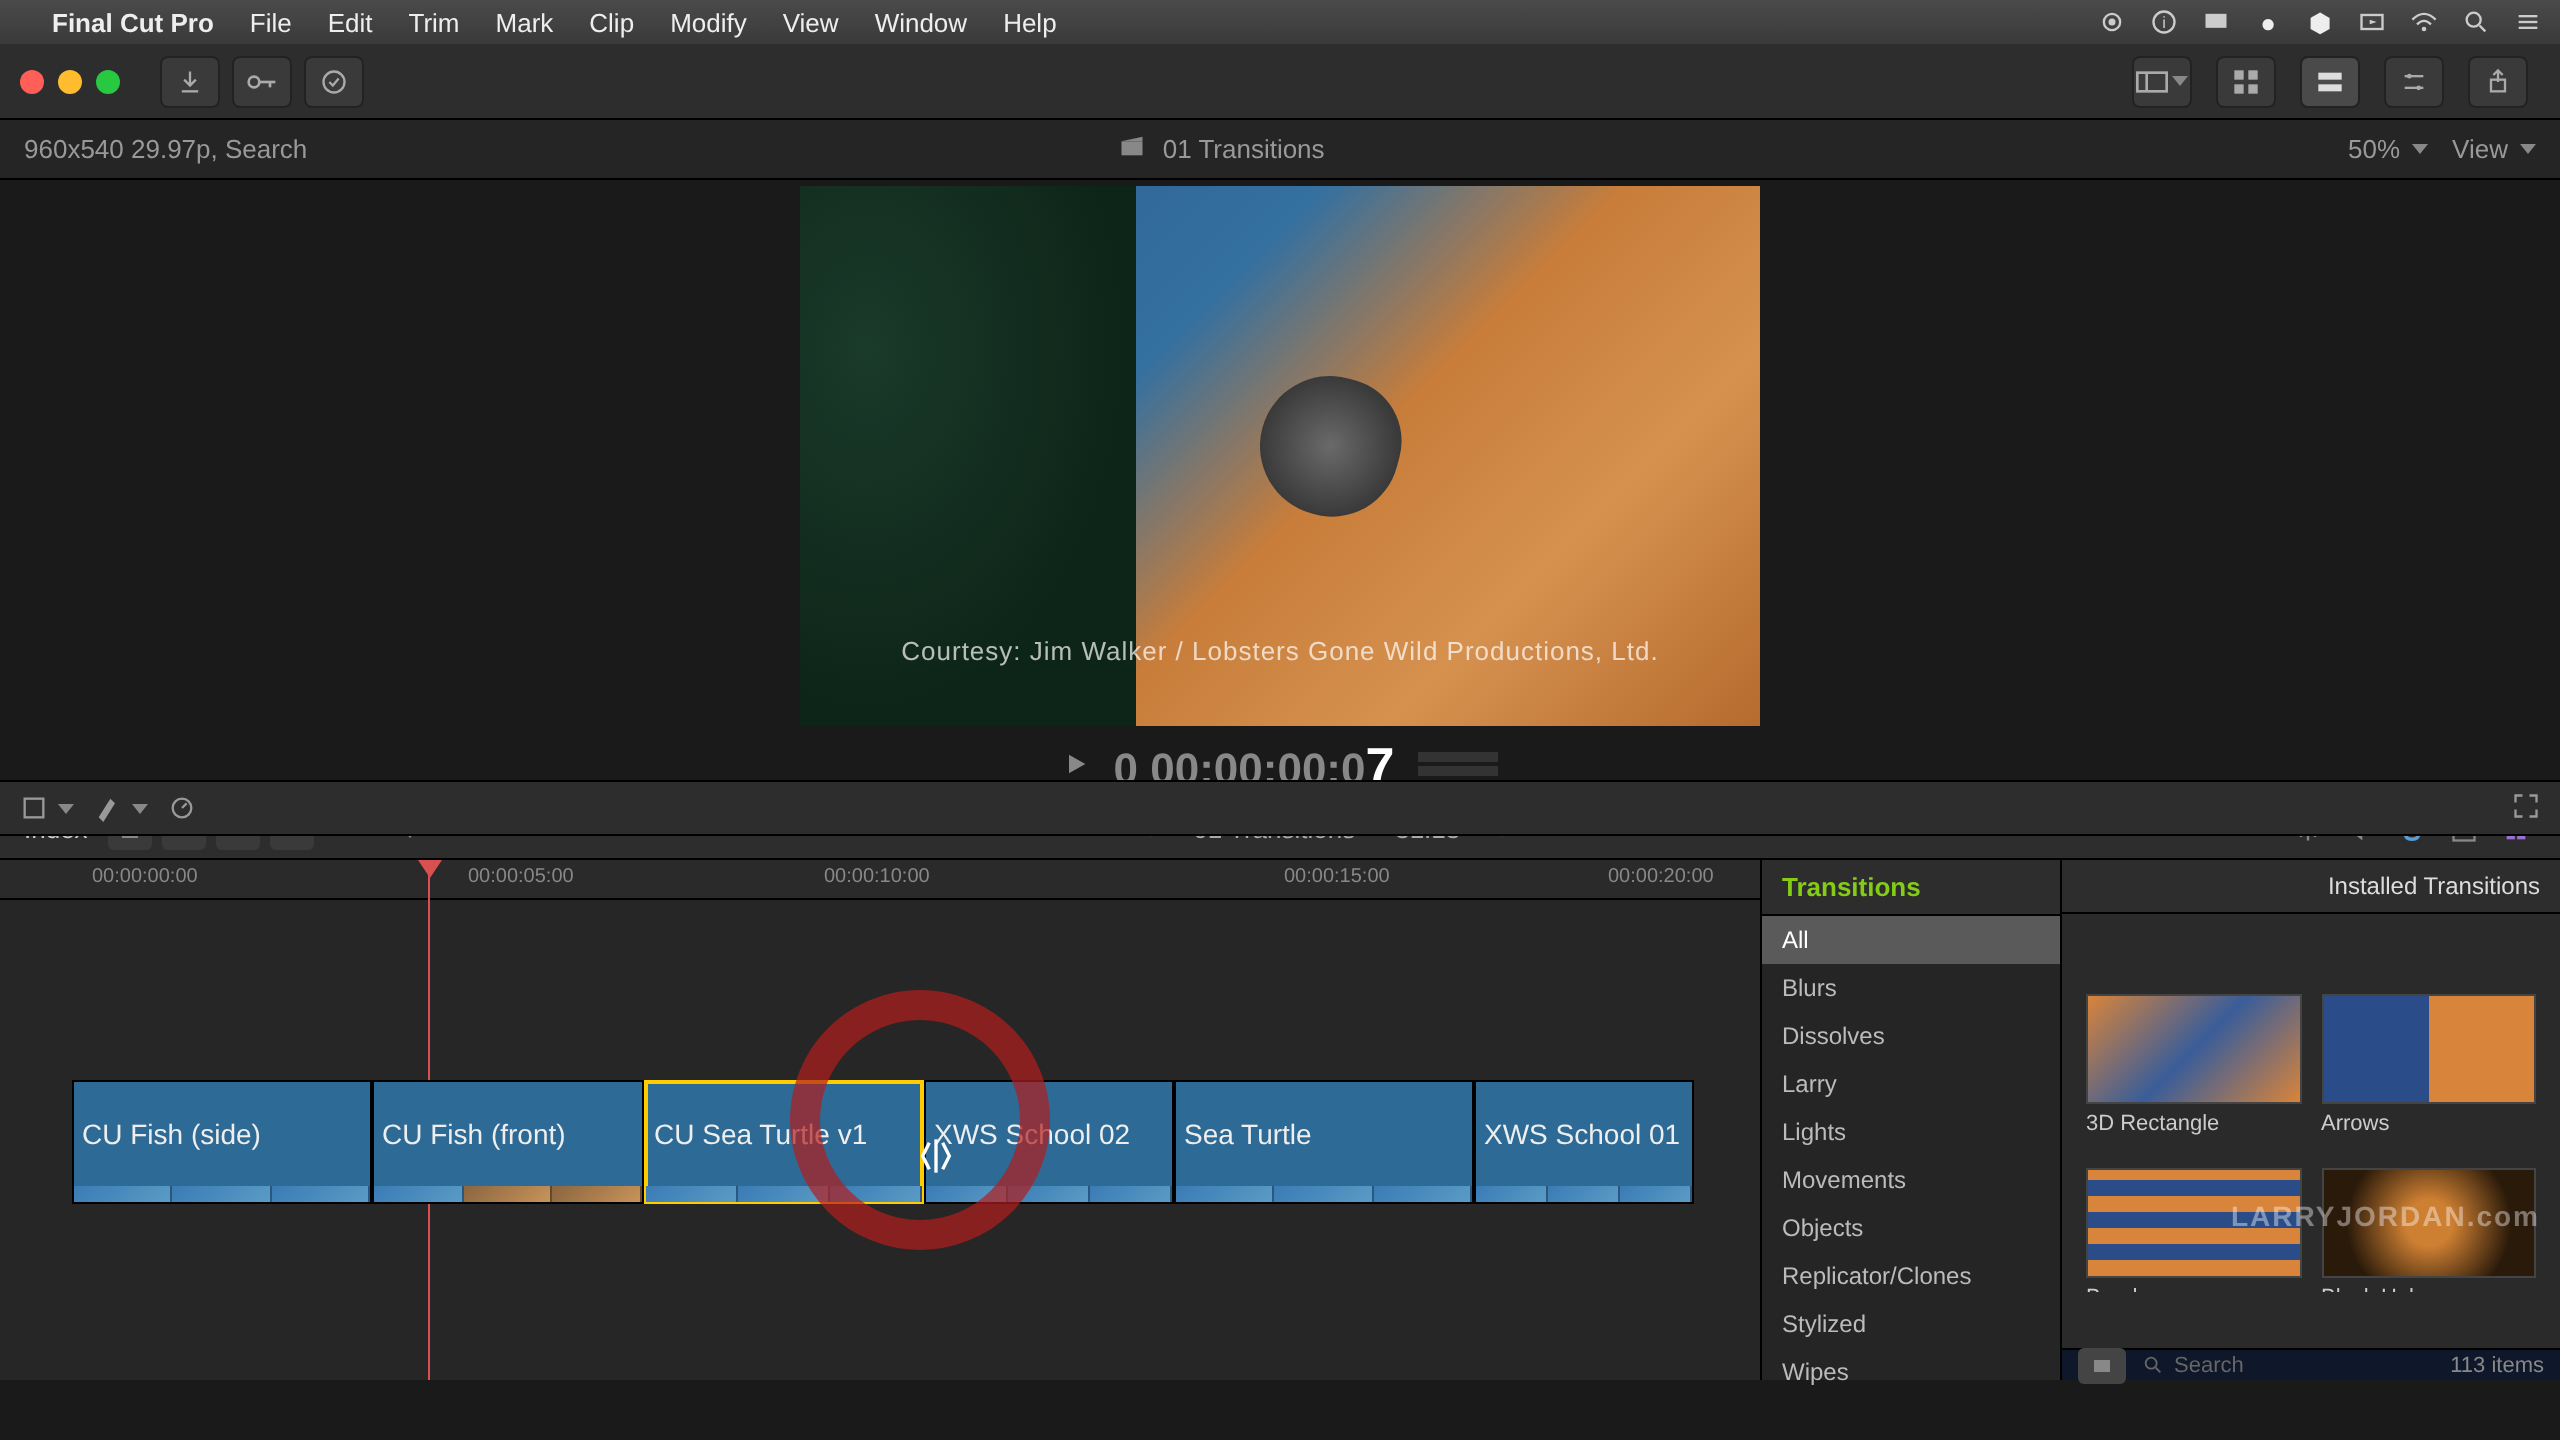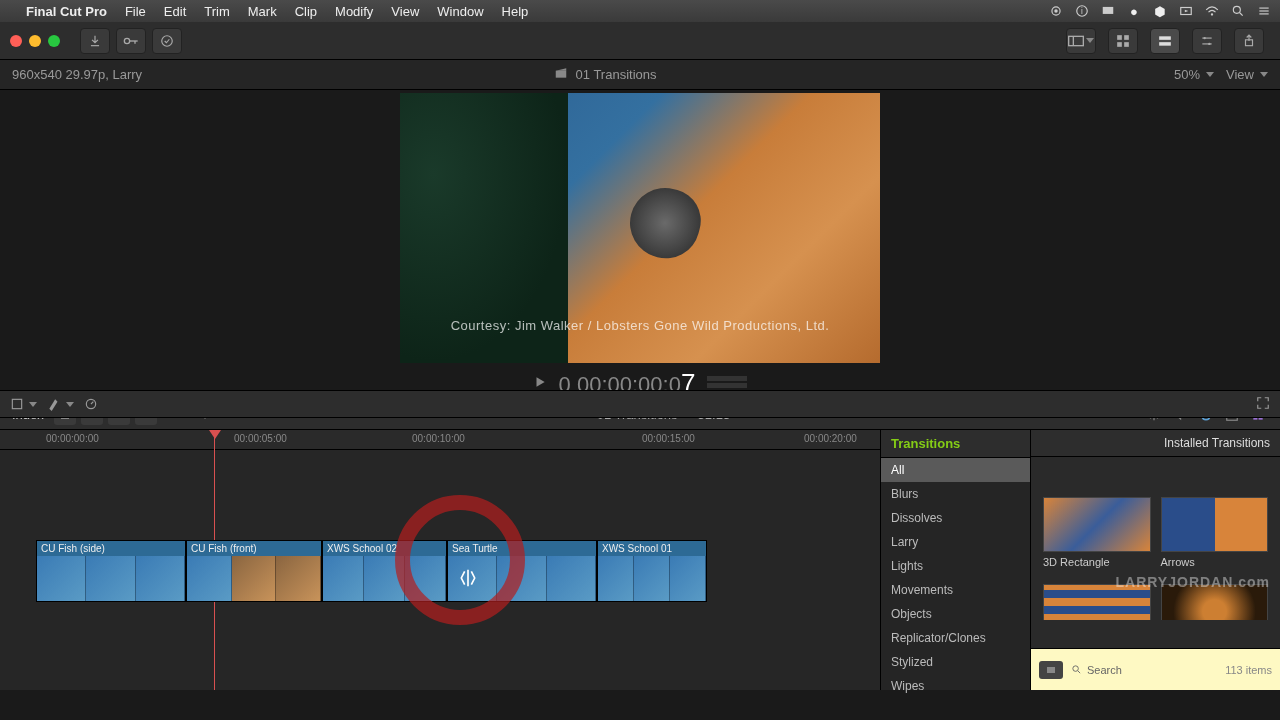--- a/index.html
+++ b/index.html
@@ -32,21 +32,21 @@
 .infobar .right .dd { display: flex; align-items: center; gap: 4px; }
 
 
 .viewer { background: #1a1a1a; height: 310px; display: flex; flex-direction: column; align-items: center; justify-content: center; position: relative; }
 .viewport { width: 480px; height: 270px; background: linear-gradient(135deg, #2a5d8f 0%, #3470a0 35%, #c87d3a 55%, #d6914f 75%, #b56b2e 100%); position: relative; overflow: hidden; }
 .viewport::before { content:""; position:absolute; left:0; top:0; width:35%; height:100%; background: radial-gradient(ellipse at 20% 30%, #1a3a2a 0%, #0d2418 70%); }
 .viewport::after { content:""; position:absolute; left:48%; top:35%; width:70px; height:70px; background: radial-gradient(circle, #6a6a6a 0%, #3a3a3a 70%); border-radius: 50% 45% 48% 50%; transform: rotate(15deg); }
 .viewport .credit { position: absolute; bottom: 30px; width: 100%; text-align: center; color: rgba(255,255,255,0.7); font-size: 13px; letter-spacing: 0.5px; }
 .playhead-row { height: 28px; display: flex; align-items: center; justify-content: center; gap: 12px; margin-top: 6px; width: 100%; }
 .play-btn svg { fill: #888; }
-.timecode { font-size: 22px; color: #888; font-family: "Menlo", monospace; }
+.timecode { font-size: 22px; color: #888; font-family: "Menlo", monospace; font-weight: bold; }
 .timecode .frames { color: #fff; font-size: 26px; }
 
 
 .viewer-tools { position: absolute; top: 300px; left: 0; right: 0; height: 28px; background: #2d2d2d; border-top: 1px solid #000; border-bottom: 1px solid #000; display: flex; align-items: center; padding: 0 10px; gap: 10px; }
 .viewer-tools .segbtn { display: flex; align-items: center; gap: 3px; color: #999; }
 .viewer-tools .fullscreen { margin-left: auto; }
 
 
 .timeline-header { background: #2d2d2d; height: 30px; display: flex; align-items: center; padding: 0 12px; gap: 10px; border-bottom: 1px solid #000; }
 .timeline-header .idx { color: #ccc; }
@@ -60,21 +60,21 @@
 
 
 .timeline-area { display: flex; height: 260px; }
 .timeline-main { flex: 1; background: #262626; position: relative; overflow: hidden; }
 .ruler { height: 20px; background: #2a2a2a; border-bottom: 1px solid #000; display: flex; position: relative; font-size: 10px; color: #888; }
 .ruler .tick { position: absolute; top: 3px; }
 .playhead { position: absolute; top: 0; bottom: 0; width: 1px; background: #d85050; left: 214px; }
 .playhead::before { content:""; position:absolute; top:0; left:-5px; width: 0; height: 0; border-left: 6px solid transparent; border-right: 6px solid transparent; border-top: 9px solid #d85050; }
 .clip-track { position: absolute; top: 110px; left: 36px; right: 0; height: 62px; display: flex; }
 .clip { border: 1px solid #000; background: #2d6a95; display: flex; flex-direction: column; position: relative; }
-.clip .label { background: rgba(45,106,149,0.9); color: #eee; font-size: 10px; padding: 2px 4px; white-space: nowrap; overflow: hidden; }
+.clip .label { background: rgba(45,106,149,0.9); color: #eee; font-size: 14px; padding: 18px 4px; white-space: nowrap; overflow: hidden; }
 .clip .thumbs { flex: 1; display: flex; }
 .clip .thumb { flex: 1; background: linear-gradient(135deg, #3a7bb5, #5a9bc5); border-right: 1px solid rgba(0,0,0,0.3); position: relative; }
 .clip .thumb.rock { background: linear-gradient(135deg, #8a6540, #c8935a); }
 .clip.sel { outline: 2px solid #ffcc00; outline-offset: -2px; }
 .ring { position: absolute; top: 65px; left: 395px; width: 130px; height: 130px; border: 15px solid rgba(180,30,30,0.7); border-radius: 50%; pointer-events: none; }
 .edit-cursor { position: absolute; top: 138px; left: 458px; pointer-events:none; }
 
 
 .transitions-panel { width: 400px; display: flex; border-left: 1px solid #000; }
 .trans-cats { width: 150px; background: #252525; display: flex; flex-direction: column; border-right: 1px solid #000; }
@@ -87,21 +87,21 @@
 .trans-item { display: flex; flex-direction: column; gap: 4px; }
 .trans-thumb { width: 100%; height: 55px; background: linear-gradient(135deg, #d8843a, #3a5d9a, #d8843a); border: 1px solid #444; }
 .trans-thumb.arrows { background: linear-gradient(90deg, #2a4d8a 50%, #d8843a 50%); }
 .trans-thumb.band { background: repeating-linear-gradient(0deg, #d8843a 0, #d8843a 8px, #2a4d8a 8px, #2a4d8a 16px); }
 .trans-thumb.blackhole { background: radial-gradient(circle, #cd7f32 20%, #2a1a0a 70%); }
 .trans-thumb.partial { background: linear-gradient(90deg, #f0d040, #f08020); }
 .trans-name { font-size: 11px; color: #ccc; }
 .watermark { position: absolute; bottom: 30px; right: 10px; color: rgba(255,255,255,0.4); font-size: 14px; font-weight: 600; letter-spacing: 1px; }
 
 
-.trans-search { height: 42px; background: #fef9c3; border-top: 1px solid #000; display: flex; align-items: center; padding: 0 8px; gap: 8px; }
+.trans-search { height: 16px; background: #0f172a; border-top: 1px solid #000; display: flex; align-items: center; padding: 0 8px; gap: 8px; }
 .trans-search .view-mode { width: 24px; height: 18px; background: #444; border-radius: 3px; display:flex; align-items:center; justify-content:center; }
 .trans-search .search-field { flex: 1; display: flex; align-items: center; gap: 5px; color: #666; font-size: 11px; }
 .trans-search .count { color: #888; font-size: 11px; }
 
 .chevron { display:inline-block; width: 0; height: 0; border-left: 4px solid transparent; border-right: 4px solid transparent; border-top: 5px solid #888; margin-left: 2px; }
 </style>
 </head>
 <body>
 
 <div class="menubar">
@@ -223,21 +223,21 @@
     <div class="tb-btn">
         <svg width="14" height="14" viewBox="0 0 24 24">
           <rect x="6" y="10" width="12" height="10" fill="none" stroke="#aaa" stroke-width="2"></rect>
           <path d="M12 2 L12 12 M8 6 L12 2 L16 6" stroke="#aaa" stroke-width="2" fill="none"></path>
         </svg>
       </div>
   </div>
 </div>
 
 <div class="infobar">
-  <div class="left">960x540 29.97p, Larry</div>
+  <div class="left">960x540 29.97p, Search</div>
   <div class="center">
     <span><svg width="14" height="14" viewBox="0 0 24 24">
           <rect x="3" y="8" width="18" height="12" fill="#888"></rect>
           <path d="M3 8 L21 4 L21 8" fill="#888"></path>
         </svg></span>
     <span>01 Transitions</span>
   </div>
   <div class="right">
     <div class="dd">
         <span>50%</span>
@@ -382,20 +382,28 @@
             <div class="thumb"></div>
             <div class="thumb"></div>
           </div>
         </div>
         <div class="clip" style="width: 136px;">
           <div class="label">CU Fish (front)</div>
           <div class="thumbs">
             <div class="thumb"></div>
             <div class="thumb rock"></div>
             <div class="thumb rock"></div>
+          </div>
+        </div>
+        <div class="clip sel" style="width: 140px;">
+          <div class="label">CU Sea Turtle v1</div>
+          <div class="thumbs">
+            <div class="thumb"></div>
+            <div class="thumb"></div>
+            <div class="thumb"></div>
           </div>
         </div>
         <div class="clip" style="width: 125px;">
           <div class="label">XWS School 02</div>
           <div class="thumbs">
             <div class="thumb"></div>
             <div class="thumb"></div>
             <div class="thumb"></div>
           </div>
         </div>

